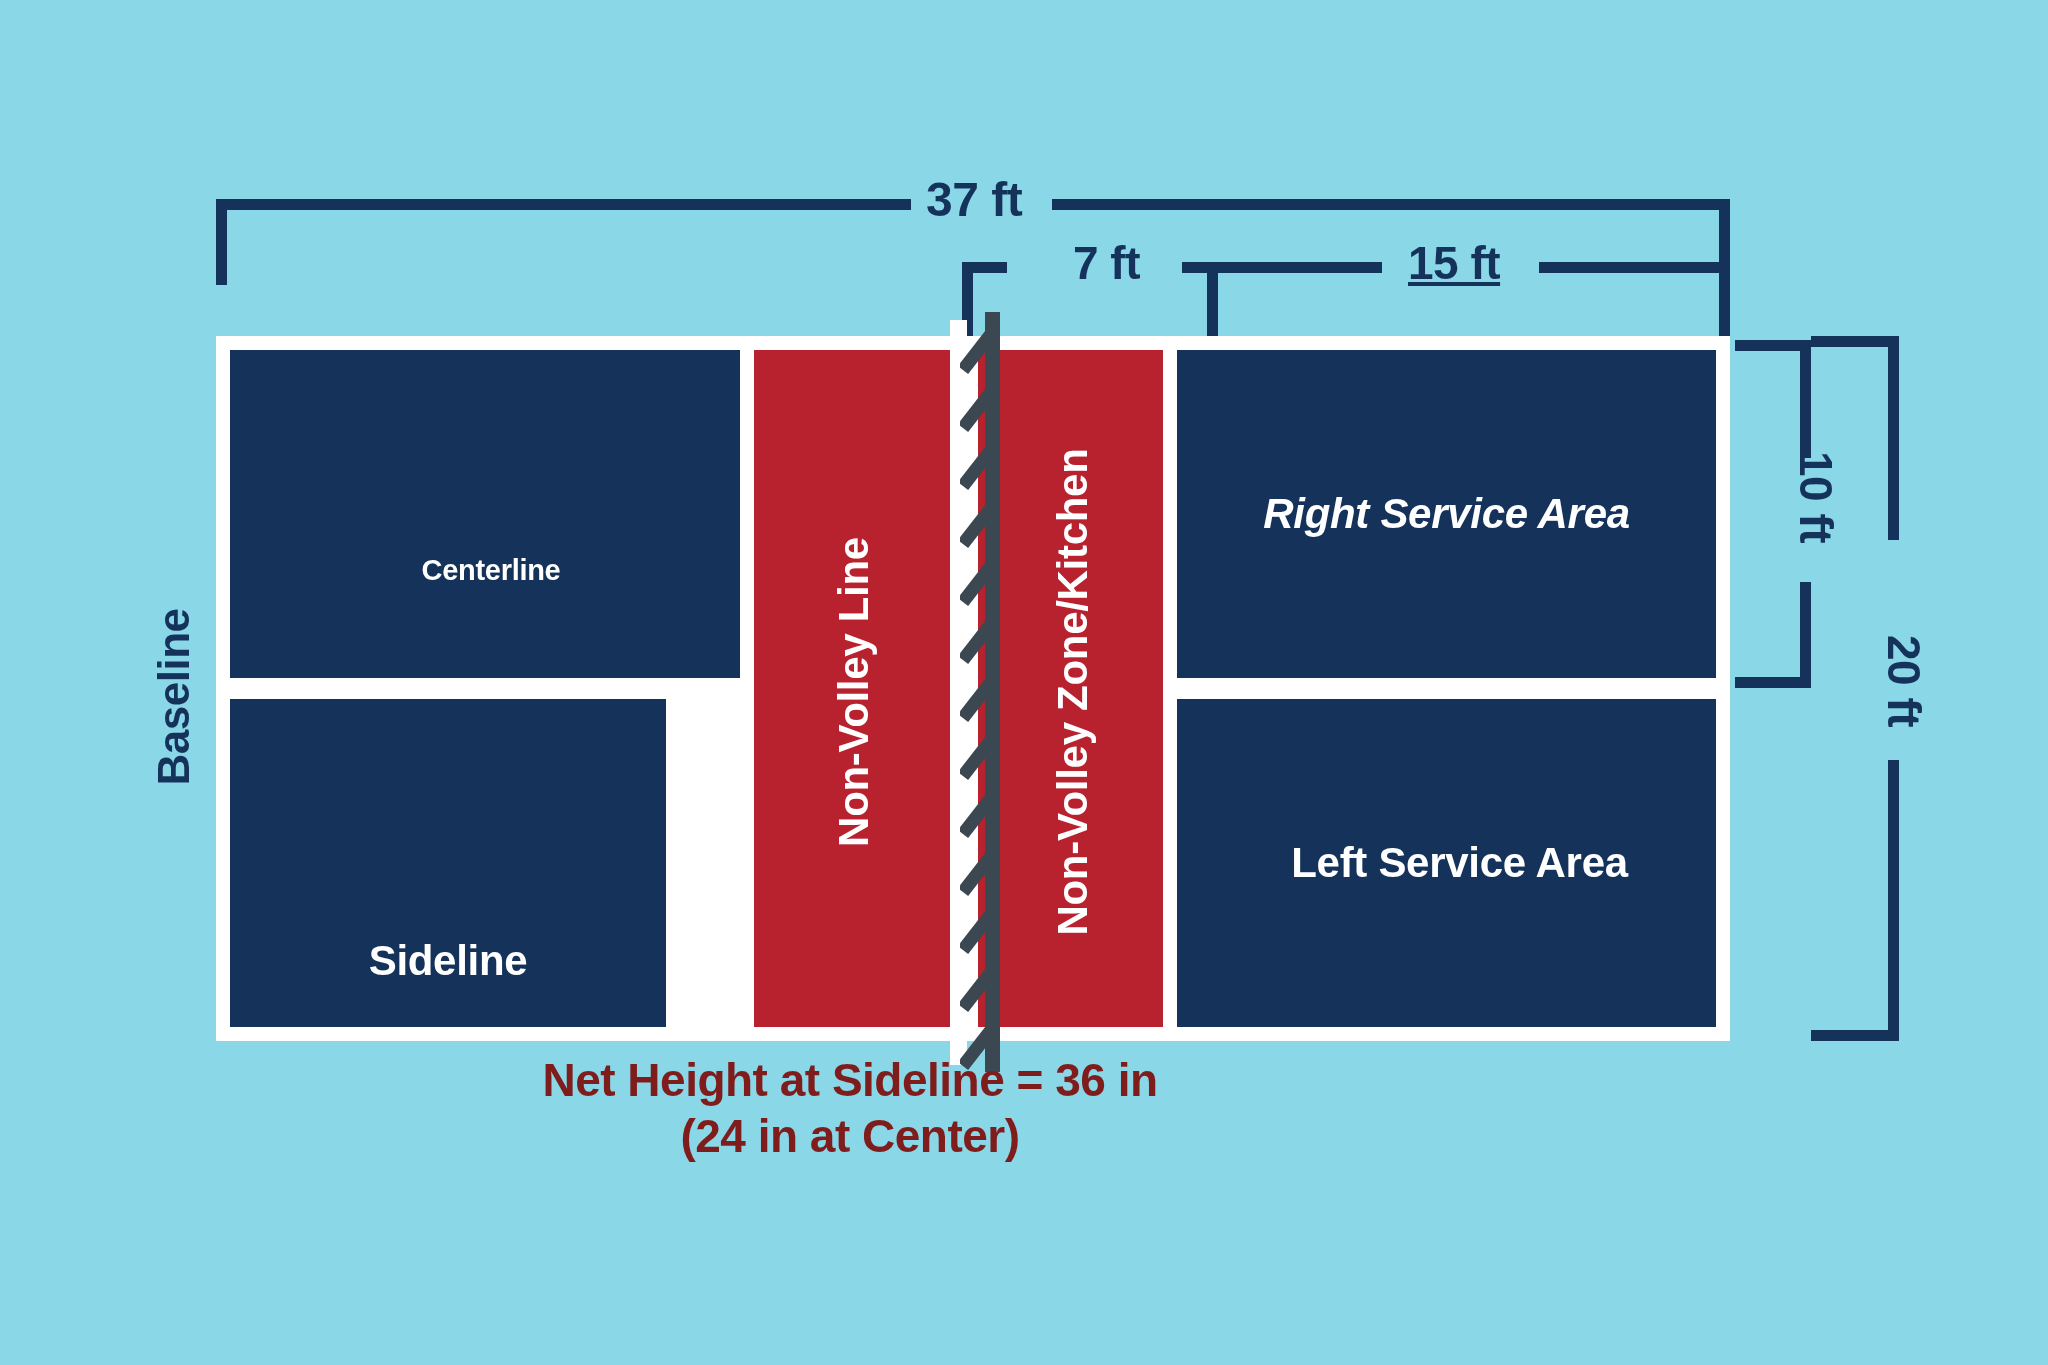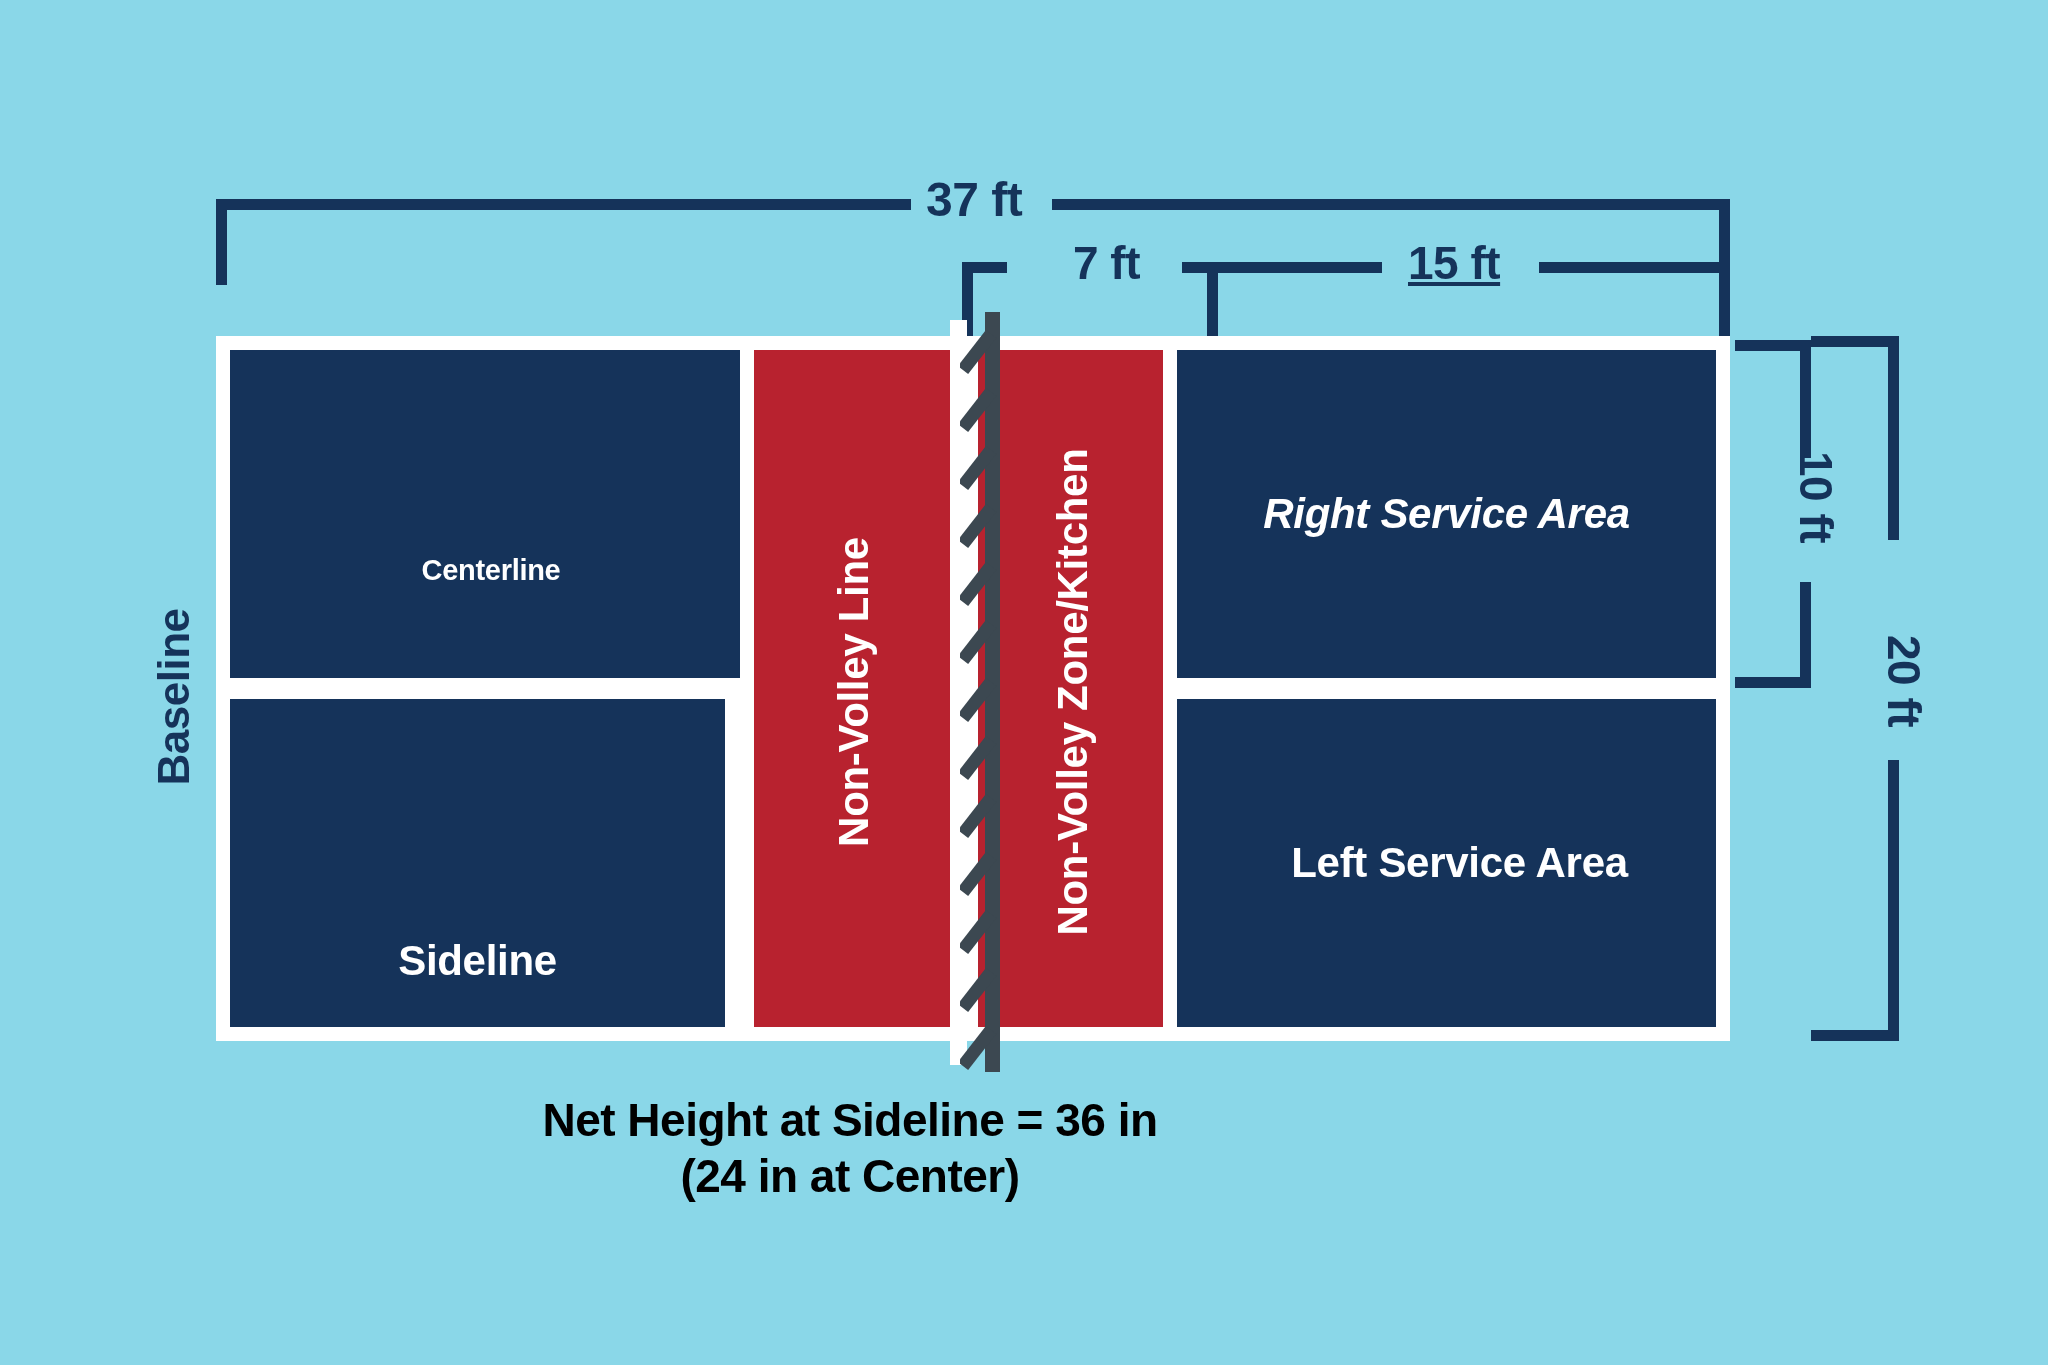--- a/index.html
+++ b/index.html
@@ -61,24 +61,24 @@
     left: 0px; top: 8px;
     width: 17px; height: 745px;
     background: #ffffff;
   }
   #net-ladder { position: absolute; left: 10px; top: 0; }
 
   
   #caption {
     position: absolute;
     left: 0;
-    top: 1092px;
+    top: 1052px;
     width: 1700px;
     text-align: center;
-    color: #000000;
+    color: #7f1d1d;
     font-family: "Liberation Sans Narrow", "Liberation Sans", sans-serif;
     font-weight: bold;
     font-size: 46px;
     line-height: 1.22;
     letter-spacing: -0.5px;
   }
 </style>
 </head>
 <body>
 
@@ -134,21 +134,21 @@
     <div class="dim-label" style="left:1858px; top:654px; font-size:46px; transform: rotate(90deg);">20 ft</div>
   </div>
 
   <div class="dim-label" style="left:86px; top:672px; font-size:44px; transform: rotate(-90deg);">Baseline</div>
 
   <div id="court-outer">
 
     <div class="court-cell" style="left:14px; top:14px; width:510px; height:328px;">
       <div class="cell-label" style="left:12px; right:0; top:204px; text-align:center; font-size:29px;">Centerline</div>
     </div>
-    <div class="court-cell" style="left:14px; top:363px; width:495px; height:328px;">
+    <div class="court-cell" style="left:14px; top:363px; width:416px; height:328px;padding-left:20px;">
       <div class="cell-label" style="left:0; right:0; top:238px; text-align:center; font-size:42px;">Sideline</div>
     </div>
 
     <div class="court-cell kitchen" style="left:538px; top:14px; width:196px; height:677px;">
       <div class="cell-label" style="left:-150px; top:318px; width:500px; text-align:center; font-size:42px; transform: rotate(-90deg);">Non-Volley Line</div>
     </div>
 
     <div class="court-cell kitchen" style="left:762px; top:14px; width:185px; height:677px;">
       <div class="cell-label" style="left:-250px; top:318px; width:690px; text-align:center; font-size:42px; transform: rotate(-90deg);">Non-Volley Zone/Kitchen</div>
     </div>

